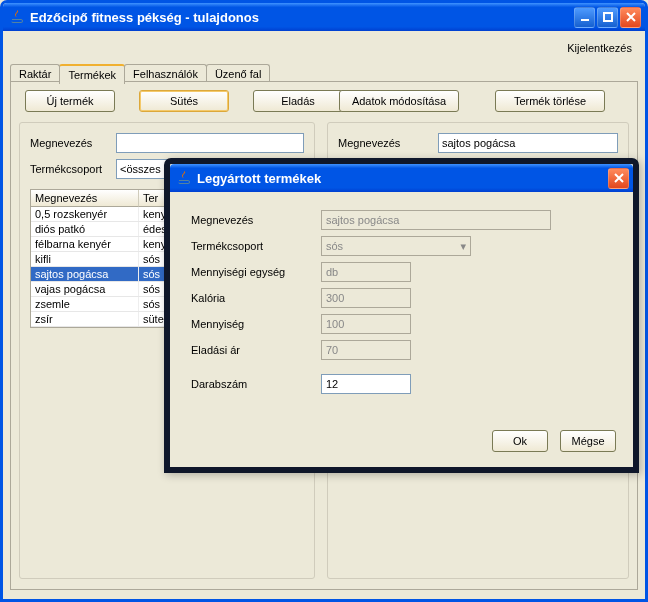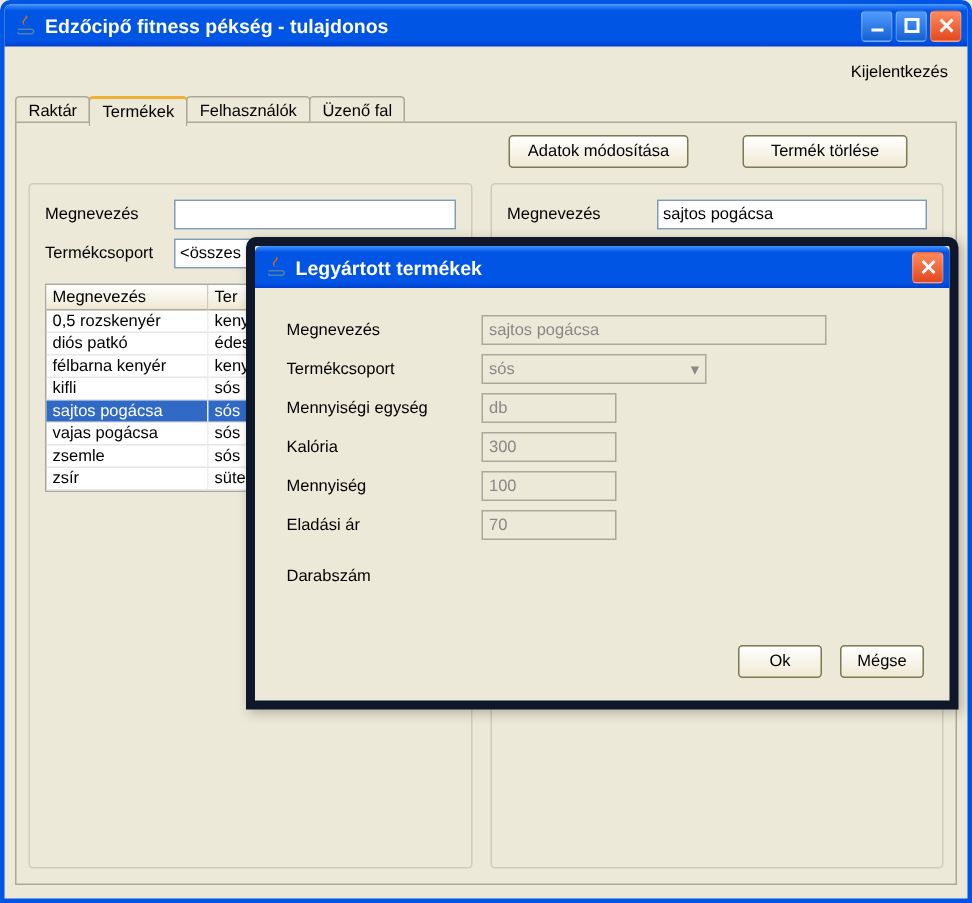--- a/index.html
+++ b/index.html
@@ -109,20 +109,25 @@
 
     <div class="tabs">
       <div class="tab">Raktár</div>
       <div class="tab active">Termékek</div>
       <div class="tab">Felhasználók</div>
       <div class="tab">Üzenő fal</div>
     </div>
 
     <div class="tab-body">
 
+      <div class="action-row" style="top:8px; left:14px; position:absolute;">
+        <span class="btn">Új termék</span>
+        <span class="btn hot">Sütés</span>
+        <span class="btn">Eladás</span>
+      </div>
       <div class="action-row-right" style="top:8px; position:absolute;gap:36px;">
         <span class="btn" style="min-width:120px">Adatok módosítása</span>
         <span class="btn" style="min-width:110px">Termék törlése</span>
       </div>
 
       <div class="fieldset left-panel" style="top:40px;">
         <div style="padding:10px;">
           <div class="filterrow">
             <span class="lbl">Megnevezés</span>
             <input class="input" style="width: 188px;">
@@ -234,20 +239,21 @@
           <span class="mlbl">Mennyiség</span>
           <input class="minput" disabled="" value="100" style="">
         </div>
       <div class="mrow">
           <span class="mlbl">Eladási ár</span>
           <input class="minput" disabled="" value="70" style="">
         </div>
       <div style="height:8px"></div>
       <div class="mrow">
           <span class="mlbl">Darabszám</span>
+          <input class="minput live" value="12" style="">
         </div>
     </div>
     <div class="mbuttons">
       <span class="btn" style="min-width:56px">Ok</span>
       <span class="btn" style="min-width:56px">Mégse</span>
     </div>
   </div>
 </div>
 
 </body></html>

